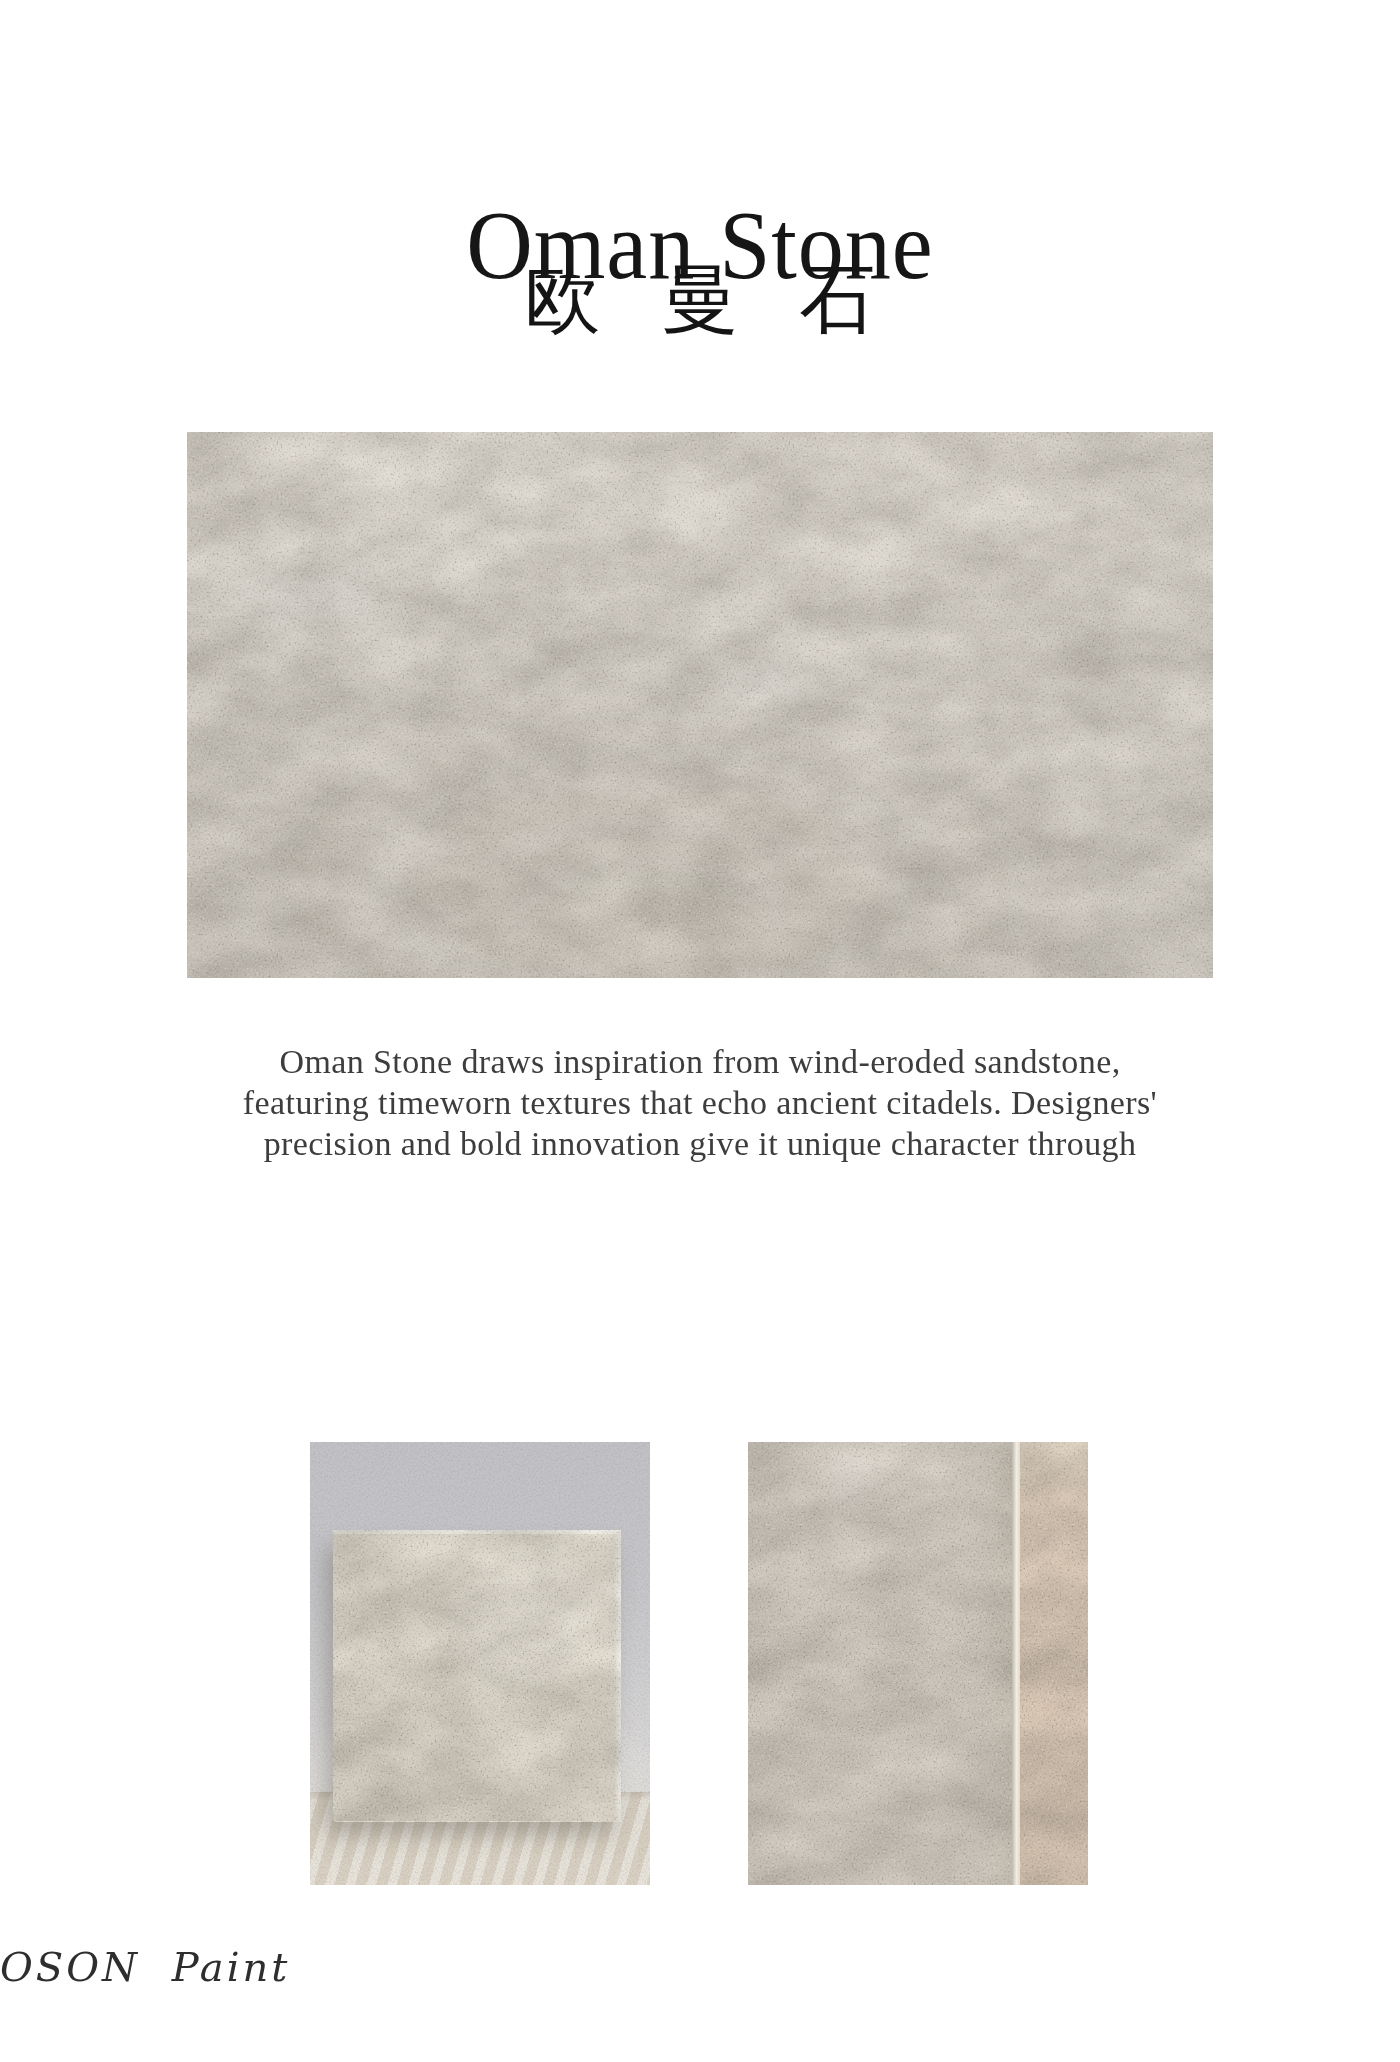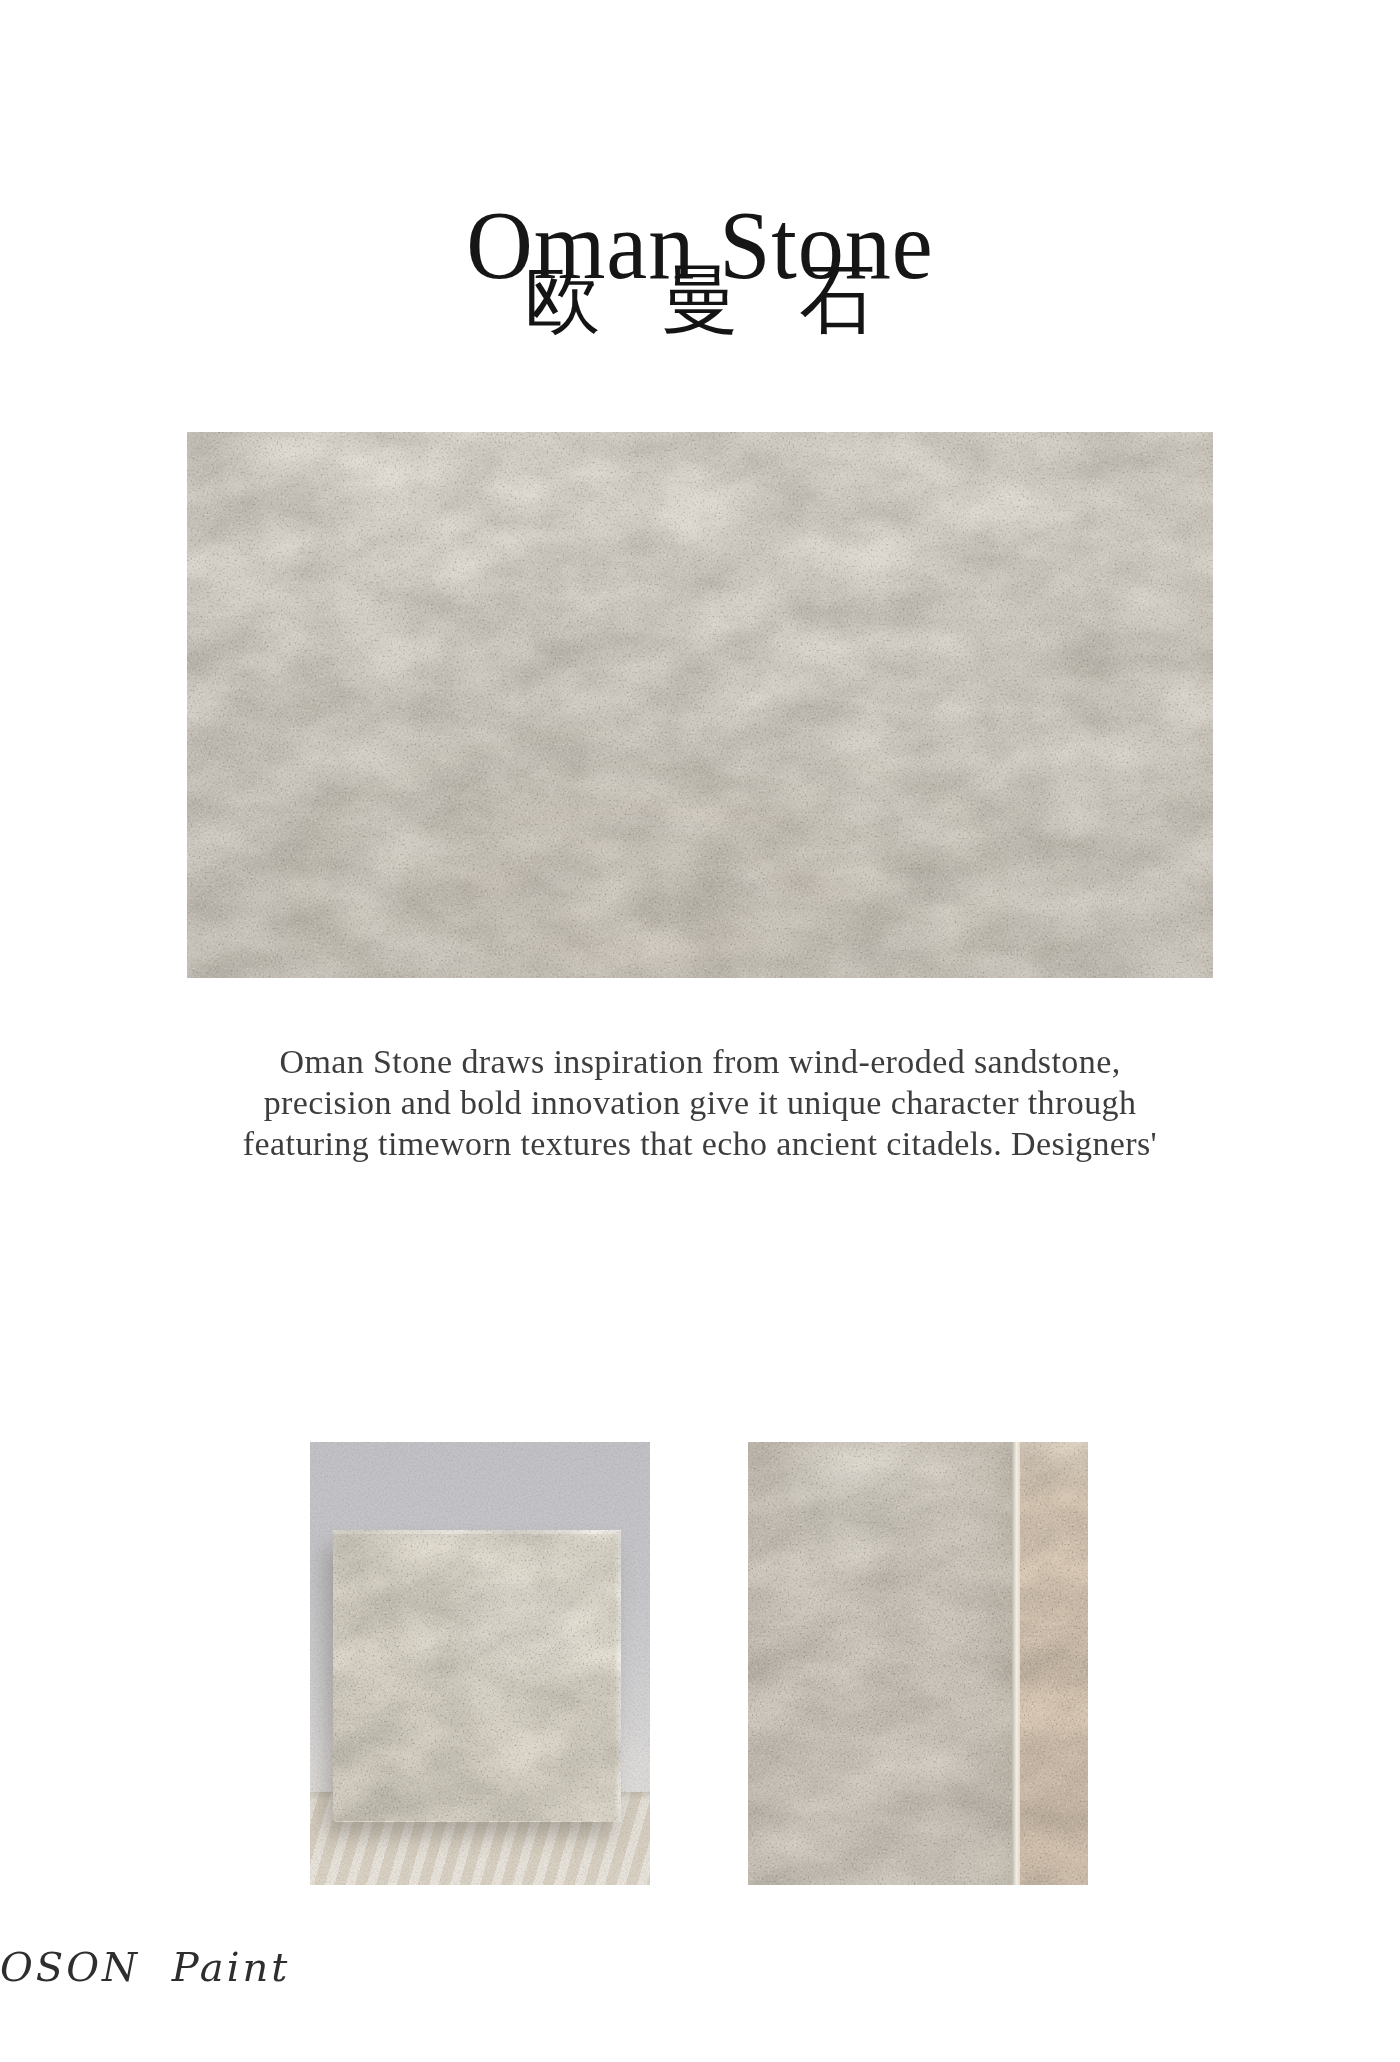--- a/index.html
+++ b/index.html
@@ -188,22 +188,22 @@
   <h1 class="title">Oman Stone</h1>
 
   <div class="subtitle">欧 曼 石</div>
 
   <figure class="hero" style="margin:0">
     <div class="hero-overlay"></div>
   </figure>
 
   <div class="para para-1">
     <div>Oman Stone draws inspiration from wind-eroded sandstone,</div>
+    <div>featuring timeworn textures that echo ancient citadels. Designers'</div>
     <div>precision and bold innovation give it unique character through</div>
-    <div>featuring timeworn textures that echo ancient citadels. Designers'</div>
   </div>
 
 
   <figure class="sample sample-left" style="margin:0">
     <div class="wall"></div>
     <div class="floor"></div>
     <div class="board-shadow"></div>
     <div class="board">
       <div class="board-edge-top"></div>
       <div class="board-edge-right"></div>

